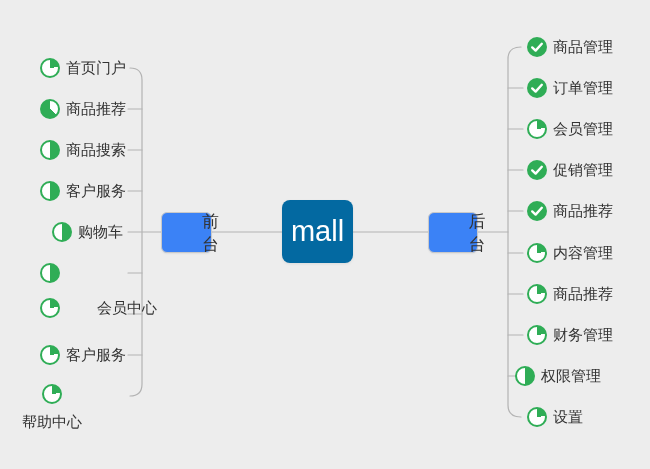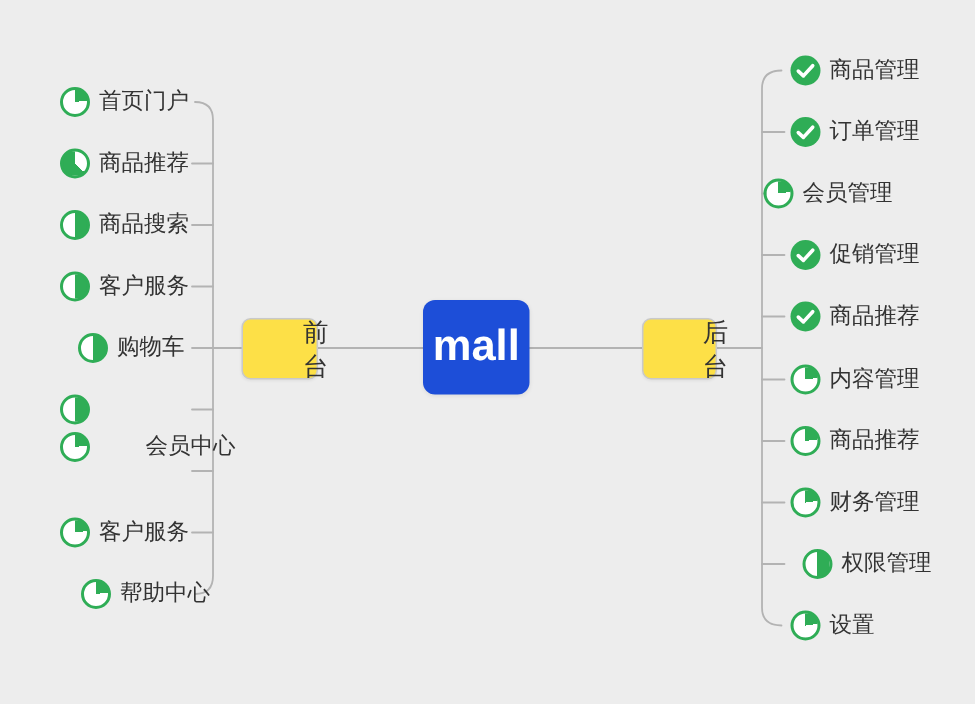--- a/index.html
+++ b/index.html
@@ -61,35 +61,34 @@
   }
   .done svg { display: block; }
   .node {
     position: absolute;
     display: flex;
     align-items: center;
     justify-content: center;
     box-sizing: border-box;
   }
   .node-sub {
-    background: #fde047;
+    background: #3b82f6;
     border: 1px solid #c9c9c9;
     border-radius: 6px;
     font-size: 17px;
     color: #333;
     box-shadow: 0 1px 2px rgba(0,0,0,0.06);
     padding-left: 48px;
   }
   .node-root {
-    background: #1d4ed8;
+    background: #0369a1;
     border-radius: 8px;
     color: #ffffff;
     font-size: 29px;
     box-shadow: 0 1px 3px rgba(0,0,0,0.08);
-    font-weight: bold;
   }
 </style>
 </head>
 <body>
 
 <div class="stage">
 
   <svg class="connectors" viewBox="0 0 650 469" xmlns="http://www.w3.org/2000/svg">
 
     <path d="M130,68 Q142,68 142,80 L142,384 Q142,396 130,396"></path>
@@ -134,29 +133,29 @@
     <span class="picon pie50"></span>
     <span class="label">客户服务</span>
   </div>
   <div class="item" style="left:52px; top:220px;">
     <span class="picon pie50"></span>
     <span class="label">购物车</span>
   </div>
   <div class="item" style="left:40px; top:261px;">
     <span class="picon pie50"></span>
   </div>
-  <div class="item" style="left:40px; top:286px;gap:37px;">
+  <div class="item" style="left:40px; top:296px;gap:37px;">
     <span class="picon pie25"></span>
     <span class="label">会员中心</span>
   </div>
   <div class="item" style="left:40px; top:343px;">
     <span class="picon pie25"></span>
     <span class="label">客户服务</span>
   </div>
-  <div class="item" style="left:54px; top:384px;">
+  <div class="item" style="left:22px; top:384px;flex-direction:column;">
     <span class="picon pie25"></span>
     <span class="label">帮助中心</span>
   </div>
 
   <div class="node node-sub" style="left:161px; top:212px; width:51px; height:41px;">
     <span>前台</span>
   </div>
 
   <div class="node node-root" style="left:282px; top:200px; width:71px; height:63px;">
     <span>mall</span>
@@ -175,21 +174,21 @@
     <span class="label">订单管理</span>
   </div>
   <div class="item" style="left:527px; top:35px;">
     <span class="picon done">
       <svg width="20" height="20" viewBox="0 0 20 20">
           <polyline points="5.2,10.4 8.6,13.6 14.8,6.8" stroke="#ffffff" stroke-width="2.4" fill="none" stroke-linecap="round" stroke-linejoin="round"></polyline>
         </svg>
     </span>
     <span class="label">商品管理</span>
   </div>
-  <div class="item" style="left:509px; top:117px;">
+  <div class="item" style="left:527px; top:117px;">
     <span class="picon pie25"></span>
     <span class="label">会员管理</span>
   </div>
   <div class="item" style="left:527px; top:158px;">
     <span class="picon done">
       <svg width="20" height="20" viewBox="0 0 20 20">
           <polyline points="5.2,10.4 8.6,13.6 14.8,6.8" stroke="#ffffff" stroke-width="2.4" fill="none" stroke-linecap="round" stroke-linejoin="round"></polyline>
         </svg>
     </span>
     <span class="label">促销管理</span>
@@ -207,21 +206,21 @@
     <span class="label">内容管理</span>
   </div>
   <div class="item" style="left:527px; top:282px;">
     <span class="picon pie25"></span>
     <span class="label">商品推荐</span>
   </div>
   <div class="item" style="left:527px; top:323px;">
     <span class="picon pie25"></span>
     <span class="label">财务管理</span>
   </div>
-  <div class="item" style="left:535px; top:364px;align-items:center;">
+  <div class="item" style="left:515px; top:364px;align-items:center;">
     <span class="picon pie50"></span>
     <span class="label">权限管理</span>
   </div>
   <div class="item" style="left:527px; top:405px;">
     <span class="picon pie25"></span>
     <span class="label">设置</span>
   </div>
 
 </div>
 

